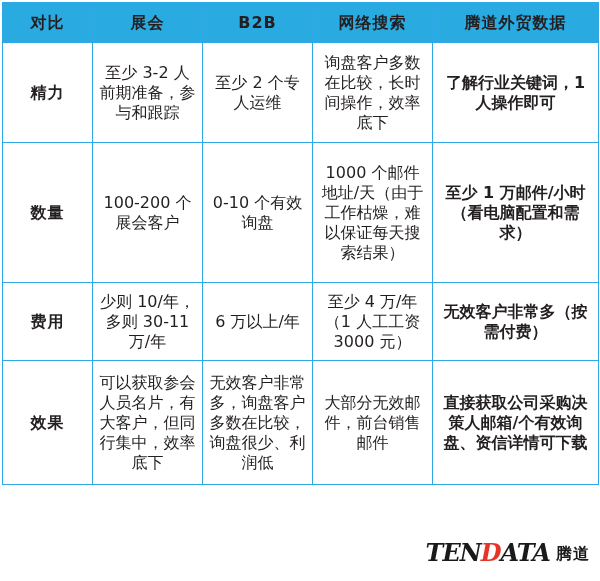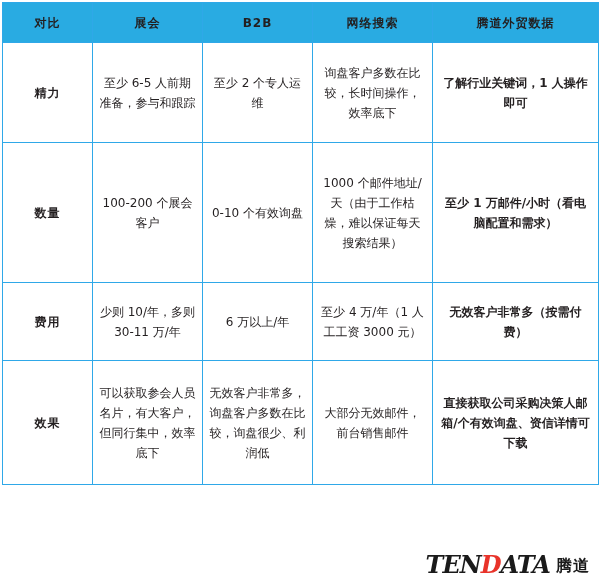--- a/index.html
+++ b/index.html
@@ -23,21 +23,21 @@
     border-collapse: collapse;
     width: 596px;
     margin: 2px 0 0 2px;
     table-layout: fixed;
   }
   table.cmp td, table.cmp th {
     border: 1px solid #2fa8e8;
     padding: 4px 6px;
     vertical-align: middle;
     text-align: center;
-    font-size: 12px;
+    font-size: 16px;
     line-height: 20px;
     color: #231f20;
     box-sizing: border-box;
   }
   
   thead th {
     background: #29abe2;
     color: #ffffff;
     font-weight: bold;
     font-size: 15px;
@@ -70,21 +70,21 @@
   }
   tr.r1 td { height: 68px; }
   tr.r2 td { height: 100px; }
   tr.r3 td { height: 140px; }
   tr.r4 td { height: 78px; }
   tr.r5 td { height: 124px; }
 
   .brand {
     position: absolute;
     right: 10px;
-    bottom: 4px;
+    bottom: 16px;
     display: flex;
     align-items: flex-end;
     gap: 6px;
   }
   .brand .logo-main {
     font-family: "DejaVu Serif", "Liberation Serif", serif;
     font-style: italic;
     font-weight: bold;
     font-size: 24px;
     color: #1a1a1a;
@@ -110,21 +110,21 @@
         <th class="first">对比</th>
         <th class="c2">展会</th>
         <th class="c3">B2B</th>
         <th class="c4">网络搜索</th>
         <th class="c5">腾道外贸数据</th>
       </tr>
     </thead>
     <tbody>
       <tr class="r2">
         <td class="rowlabel">精力</td>
-        <td class="cell">至少 6-5 人前期准备，参与和跟踪</td>
+        <td class="cell">至少 3-2 人前期准备，参与和跟踪</td>
         <td class="cell">至少 2 个专人运维</td>
         <td class="cell">询盘客户多数在比较，长时间操作，效率底下</td>
         <td class="highlight">了解行业关键词，1 人操作即可</td>
       </tr>
       <tr class="r3">
         <td class="rowlabel">数量</td>
         <td class="cell">100-200 个展会客户</td>
         <td class="cell">0-10 个有效询盘</td>
         <td class="cell">1000 个邮件地址/天（由于工作枯燥，难以保证每天搜索结果）</td>
         <td class="highlight">至少 1 万邮件/小时（看电脑配置和需求）</td>

